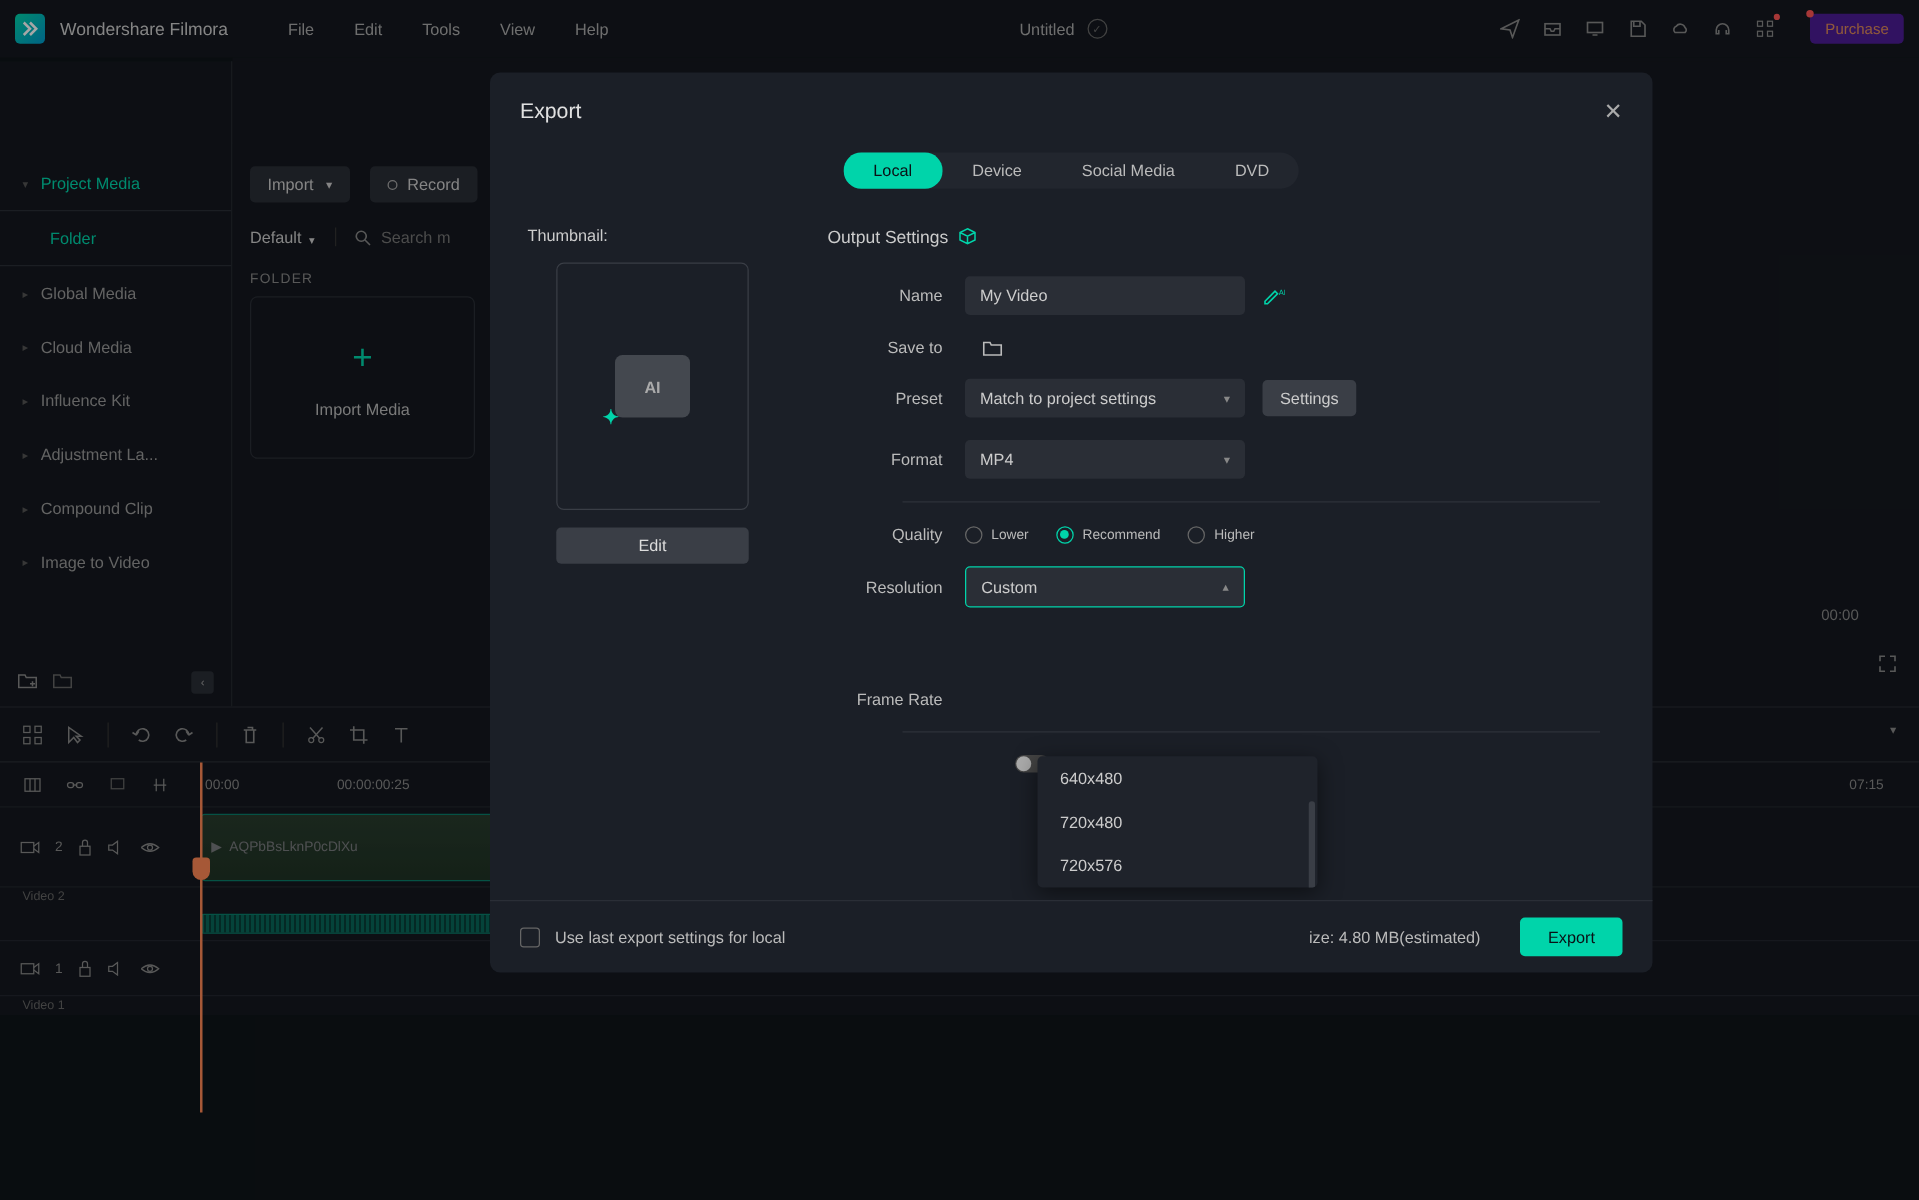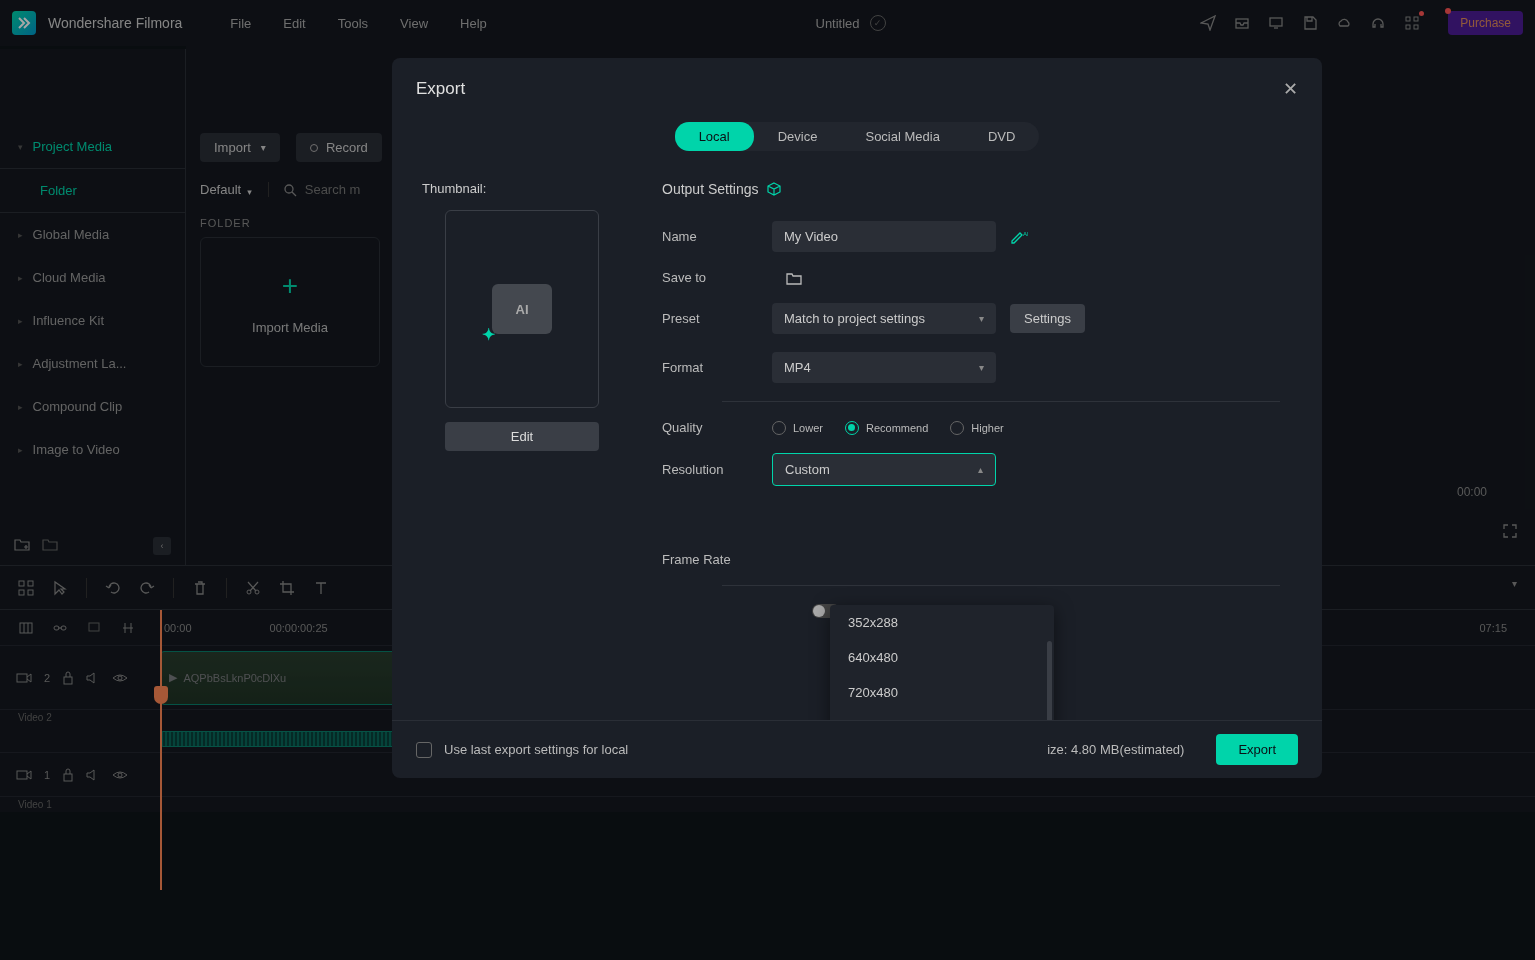--- a/index.html
+++ b/index.html
@@ -81,21 +81,21 @@
 .modal-left { width: 200px; }
 .thumb-label { color: #ccc; font-size: 13px; margin-bottom: 14px; }
 .thumb-box { width: 154px; height: 198px; border: 1px solid #3a3e46; border-radius: 6px; margin: 0 auto 14px; display:flex; align-items:center; justify-content:center; position:relative; }
 .thumb-inner { width: 60px; height: 50px; background: #44484f; border-radius: 6px; display:flex; align-items:center; justify-content:center; color:#aaa; font-size:13px; font-weight:600; position:relative; }
 .thumb-spark { position:absolute; bottom:-10px; left:-10px; color:#00d4aa; font-size: 16px; }
 .edit-btn { width: 154px; padding: 7px; background: #3a3e46; color: #ddd; border-radius: 4px; text-align: center; font-size: 13px; margin: 0 auto; cursor:pointer; }
 
 .modal-right { flex: 1; overflow-y: auto; padding-right: 12px; }
 .section-head { color: #ccc; font-size: 14px; display:flex; align-items:center; gap:8px; margin-bottom:24px; }
 .field-row { display: flex; align-items: center; margin-bottom: 18px; }
-.field-label { width: 110px; color: #bbb; font-size: 13px; padding-right: 18px; }
+.field-label { width: 110px; text-align: right; color: #bbb; font-size: 13px; padding-right: 18px; }
 .text-input, .combo { width: 224px; background: #2a2e36; border: none; color: #ccc; padding: 8px 12px; border-radius: 4px; font-size: 13px; outline:none; }
 .combo { display:flex; align-items:center; justify-content:space-between; cursor:pointer; }
 .combo .chev { font-size: 10px; color: #888; }
 .combo.highlighted { border: 1px solid #00d4aa; }
 .icon-after { margin-left: 14px; color: #00d4aa; cursor:pointer; }
 .settings-btn { background: #3a3e46; color: #ccc; padding: 7px 14px; border-radius: 4px; font-size: 13px; margin-left: 14px; cursor:pointer; }
 .divider-line { height: 1px; background: #2e323a; margin: 14px 0 18px; }
 .radio-row { display:flex; gap:22px; }
 .radio { display:flex; align-items:center; gap:7px; cursor:pointer; font-size:11px; color:#bbb; }
 .radio-dot { width:14px; height:14px; border:1.5px solid #666; border-radius:50%; display:flex; align-items:center; justify-content:center; }
@@ -567,21 +567,20 @@
       <div class="divider-line" style="margin-left:60px;"></div>
 
       <div class="field-row">
         <div class="field-label"></div>
         <div style="width:40px;"></div>
         <div class="toggle"></div>
       </div>
     </div>
 
     <div class="dropdown-pop">
-      <div class="dd-item">352x288</div>
       <div class="dd-item">640x480</div>
       <div class="dd-item">720x480</div>
       <div class="dd-item">720x576</div>
 
       <div class="dd-scroll"></div>
     </div>
   </div>
   <div class="modal-footer">
     <div class="checkbox"></div>
     <div class="footer-text">Use last export settings for local</div>

